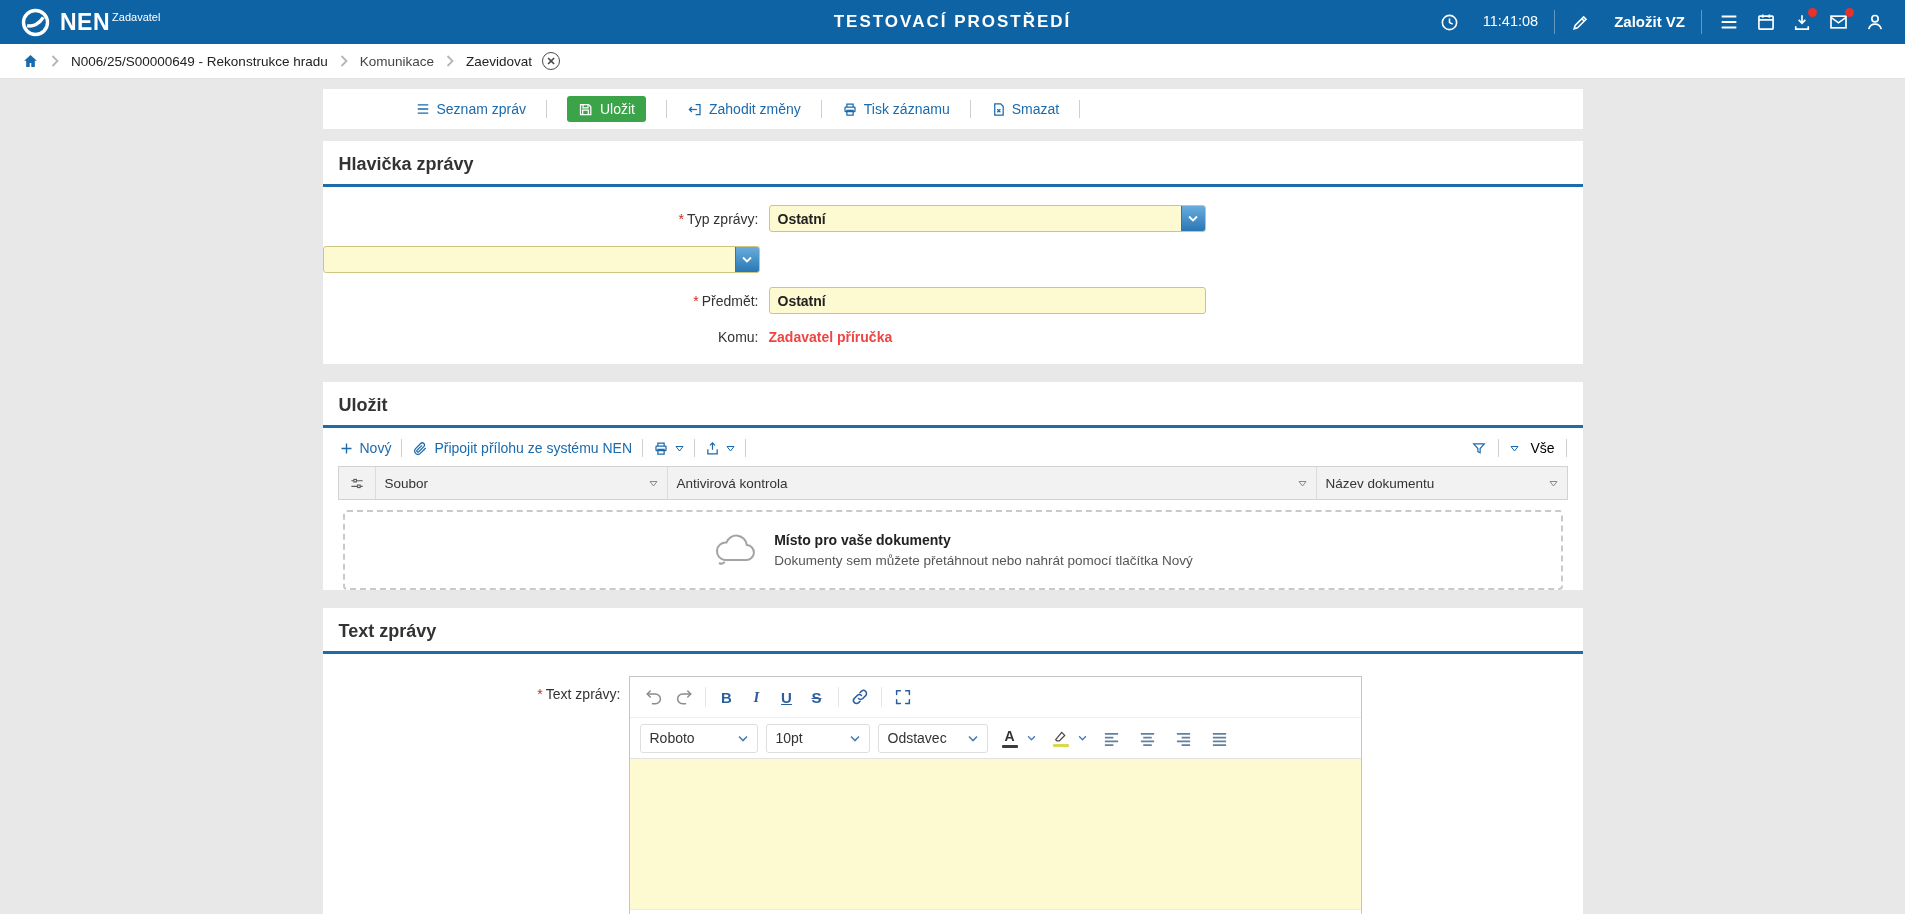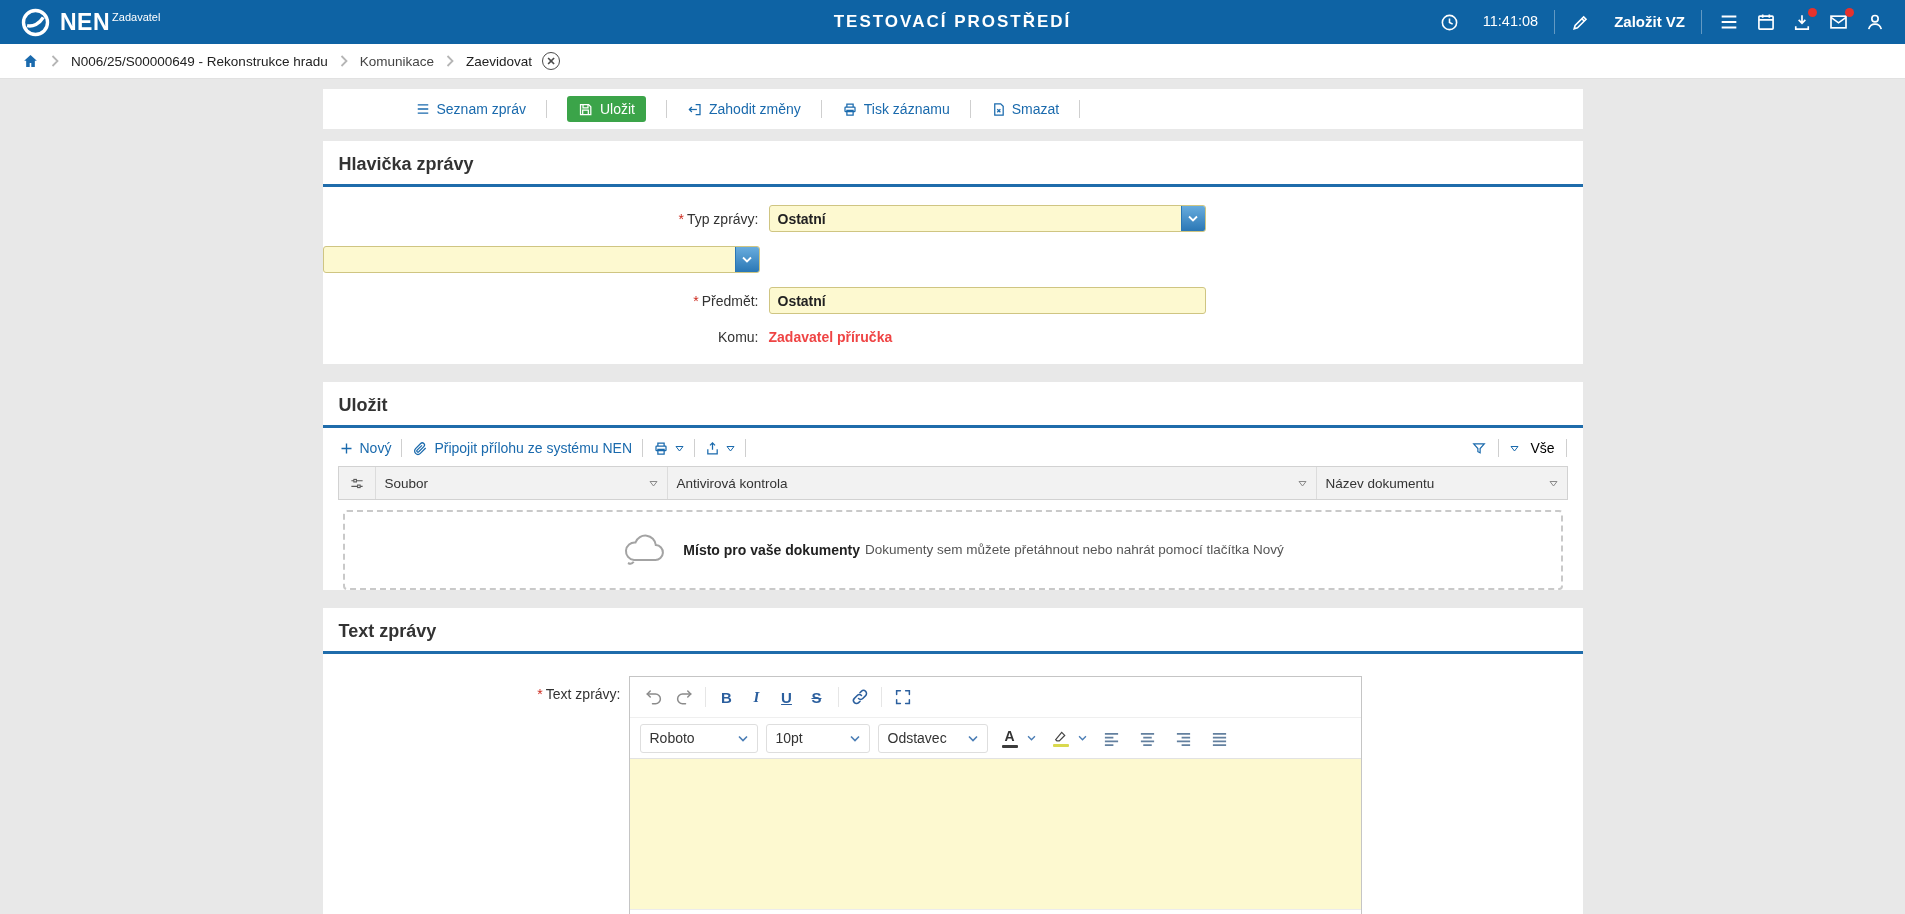--- a/index.html
+++ b/index.html
@@ -74,21 +74,21 @@
   .th{display:flex;align-items:center;padding:0 9px;border-right:1px solid #dcdcdc;
     box-sizing:border-box;cursor:pointer;}
   .th:last-child{border-right:none;}
   .th-icon{width:37px;justify-content:center;}
   .th-file{width:292px;}
   .th-docname{width:250px;}
   .th-antivir{flex:1;}
   .flt{margin-left:auto;display:flex;align-items:center;padding-left:8px;}
   .dropzone{margin:10px 20px 18px;border:2px dashed #c9c9c9;border-radius:4px;
     height:76px;display:flex;align-items:center;justify-content:center;gap:16px;cursor:pointer;}
-  .dz-text{display:flex;flex-direction:row;gap:5px;}
+  .dz-text{display:flex;flex-direction:column;gap:5px;}
   .dz-title{font-weight:bold;font-size:14px;color:#222;}
   .dz-sub{font-size:13.5px;color:#555;}
 
   
   .editor-wrap{display:flex;padding:22px 0 40px;}
   .editor-label{width:306px;text-align:right;padding-right:8px;box-sizing:border-box;
     font-size:14px;padding-top:10px;}
   .editor{width:733px;border:1px solid #c5c5c5;background:#fff;box-sizing:border-box;}
   .ed-row1{height:40px;display:flex;align-items:center;padding:0 10px;gap:2px;}
   .ed-row2{height:40px;display:flex;align-items:center;padding:0 10px;gap:8px;

